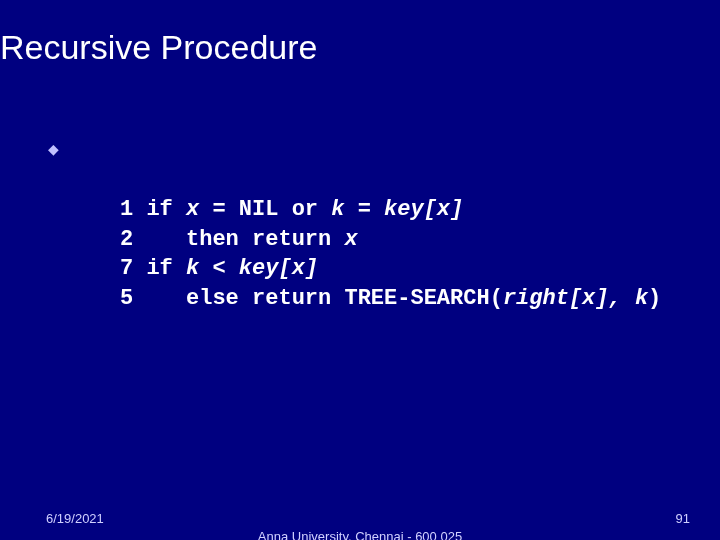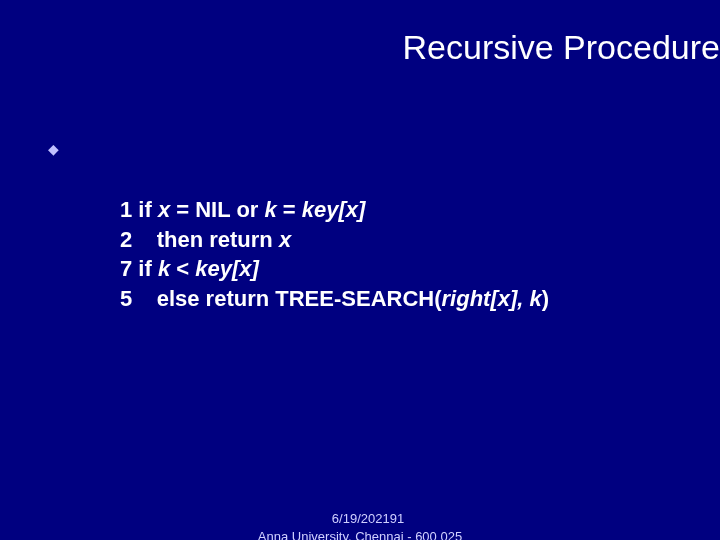--- a/index.html
+++ b/index.html
@@ -6,21 +6,21 @@
   body {
     width: 720px;
     height: 540px;
     background: #000080;
     color: #ffffff;
     font-family: Verdana, Geneva, sans-serif;
     position: relative;
     overflow: hidden;
   }
   .title {
-    text-align: right;
+    text-align: left;
     font-size: 34px;
     font-weight: normal;
     padding-top: 28px;
     color: #ffffff;
   }
   .content {
     padding-left: 48px;
     padding-top: 74px;
   }
   .bullet-row {
@@ -38,34 +38,34 @@
     font-size: 22px;
     font-weight: bold;
     color: #ffffff;
   }
   .ital { font-style: italic; }
   .code-block {
     padding-left: 72px;
     padding-top: 6px;
   }
   .code-line {
-    font-family: Liberation Sans, sans-serif;
+    font-family: Liberation Mono, monospace;
     font-size: 22px;
     font-weight: bold;
     color: #ffffff;
     line-height: 1.35;
     white-space: pre;
   }
   .footer {
     position: absolute;
     bottom: 14px;
     left: 0;
     width: 100%;
     display: flex;
-    justify-content: center;
+    justify-content: space-between;
     align-items: center;
     padding: 0 30px 0 46px;
     font-size: 13px;
     color: #d0d0ff;
   }
   .footer-center {
     position: absolute;
     left: 50%;
     transform: translateX(-50%);
     margin-top: 36px;

